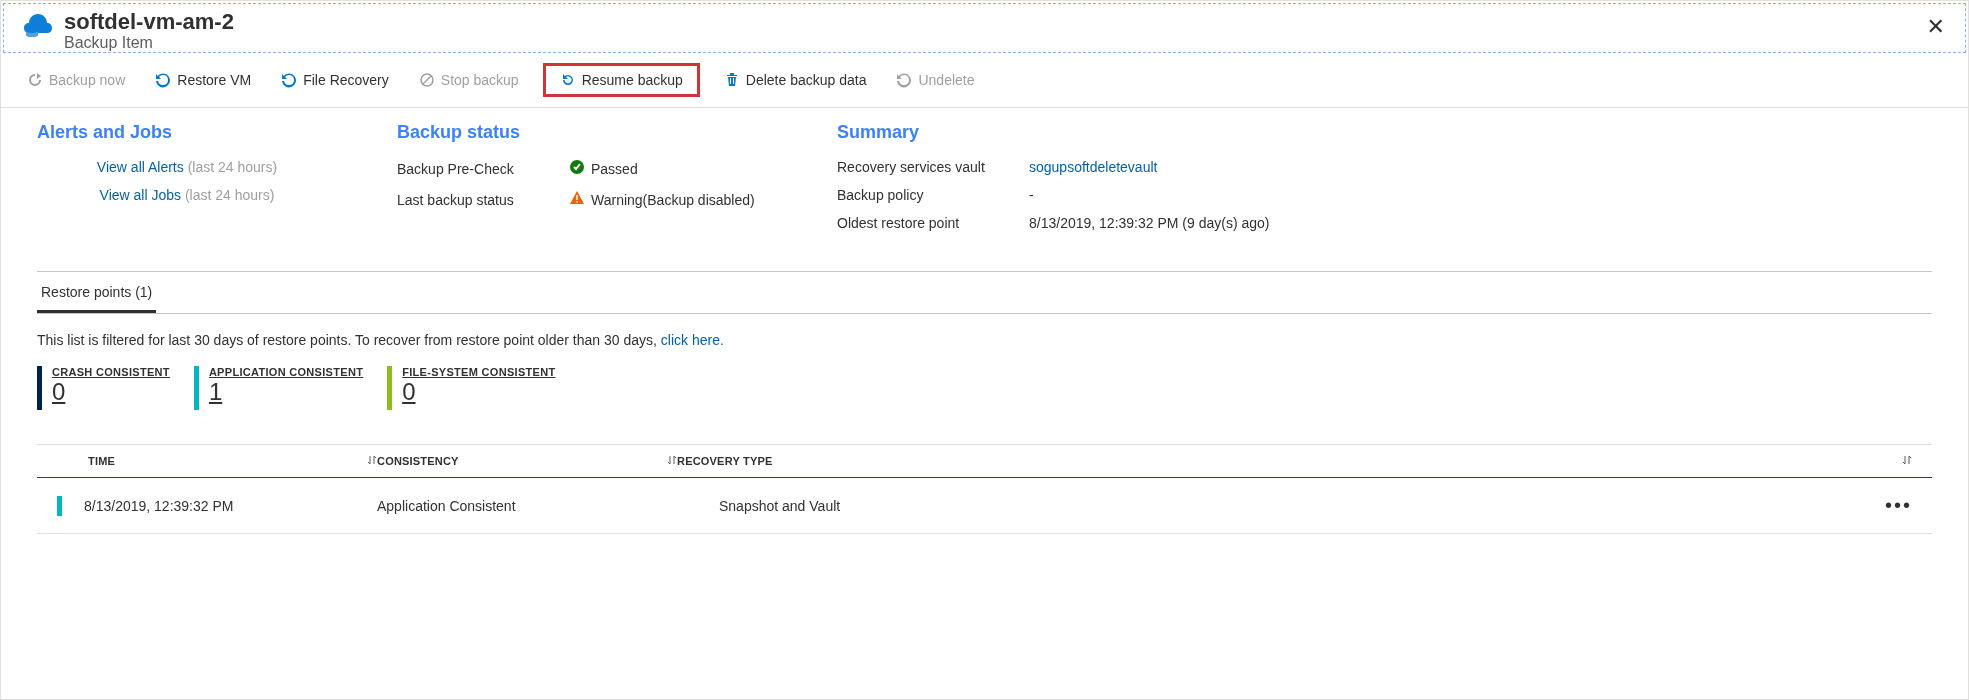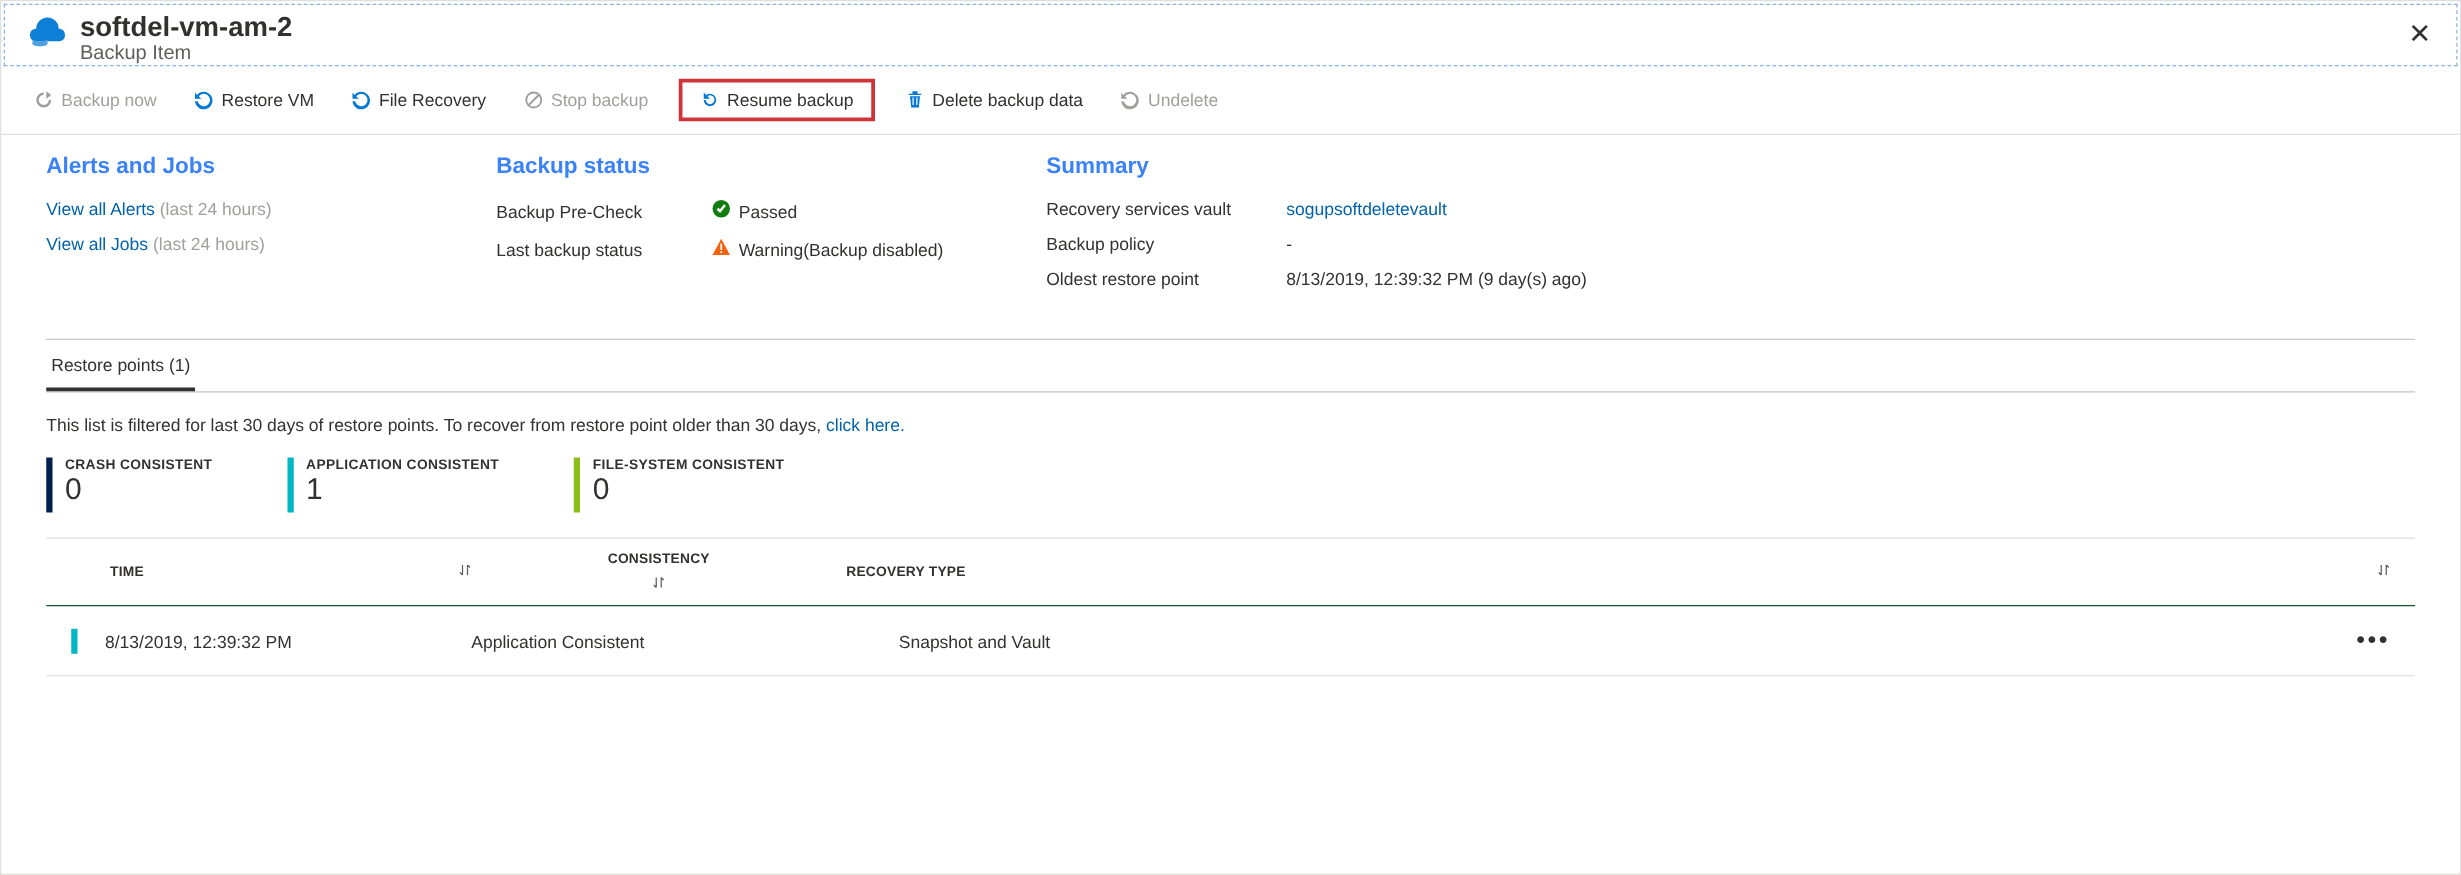--- a/index.html
+++ b/index.html
@@ -51,53 +51,53 @@
   .cols {
     display: flex;
     gap: 60px;
     margin-bottom: 28px;
   }
   .col h2 {
     font-size: 18px; font-weight: 600; margin: 0 0 16px 0; color:#3b82f6;
   }
   .link { color: #0062ad; cursor: pointer; }
   .muted { color: #a19f9d; }
-  .row { margin-bottom: 12px; font-size:14px; }
+  .row { margin-bottom: 12px; font-size:14px;text-align:center; }
   .kv { display:flex; gap:12px; align-items:center; margin-bottom:12px; font-size:14px;}
   .kv-label { width: 160px; color:#323130; }
   .status-badge {
     display: inline-flex; align-items: center; gap: 6px;
   }
   .badge-pass { width:16px; height:16px; }
   .badge-warn { width:16px; height:16px; }
   .hr { border-top:1px solid #c8c6c4; margin: 0 0 0 0; }
   .tabbar {
     display:flex; gap:20px; border-bottom:1px solid #c8c6c4;
   }
   .tab {
     padding: 12px 4px 10px 4px; font-size:14px; cursor:pointer;
     border-bottom: 3px solid transparent;
   }
   .tab.active { border-bottom-color:#323130; font-weight:400; }
   .filter-note { font-size:14px; padding: 18px 0 18px 0; }
-  .counters { display:flex; gap:60px; margin-bottom:20px; }
+  .counters { display:flex; gap:24px; margin-bottom:34px;text-decoration:underline; }
   .counter { display:flex; gap:10px; align-items:flex-start; }
   .counter-bar { width:5px; height:44px; }
   .counter-bar.navy { background:#002050; }
   .counter-bar.cyan { background:#00b7c3; }
   .counter-bar.lime { background:#8cbd18; }
   .counter-head { font-size:11px; font-weight:600; letter-spacing:0.3px; color:#323130;}
   .counter-val { font-size:24px; line-height:1; margin-top:2px; }
   .grid-head {
     display:flex; padding: 10px 20px; font-size:11px; font-weight:600;
     color:#323130; border-top:1px solid #e1dfdd; border-bottom:1px solid #14532d;
     letter-spacing:0.2px;
   }
   .gh-time { width: 320px; display:flex; align-items:center; gap:4px;}
-  .gh-cons { width: 300px; display:flex; align-items:center; gap:4px;flex-direction:column;}
+  .gh-cons { width: 300px; display:flex; gap:4px;}
   .gh-rec { flex:1; display:flex; align-items:center; gap:4px;}
   .gh-more { width:50px; display:flex; justify-content:flex-end; align-items:center;}
   .grid-row {
     display:flex; align-items:center; padding:16px 20px; font-size:14px;
     border-bottom:1px solid #e1dfdd;
   }
   .gr-bar { width:5px; height:20px; background:#00b7c3; margin-right:22px;}
   .gr-time { width:293px; }
   .gr-cons { width:300px; }
   .gr-rec { flex:1;margin-left:42px; }

